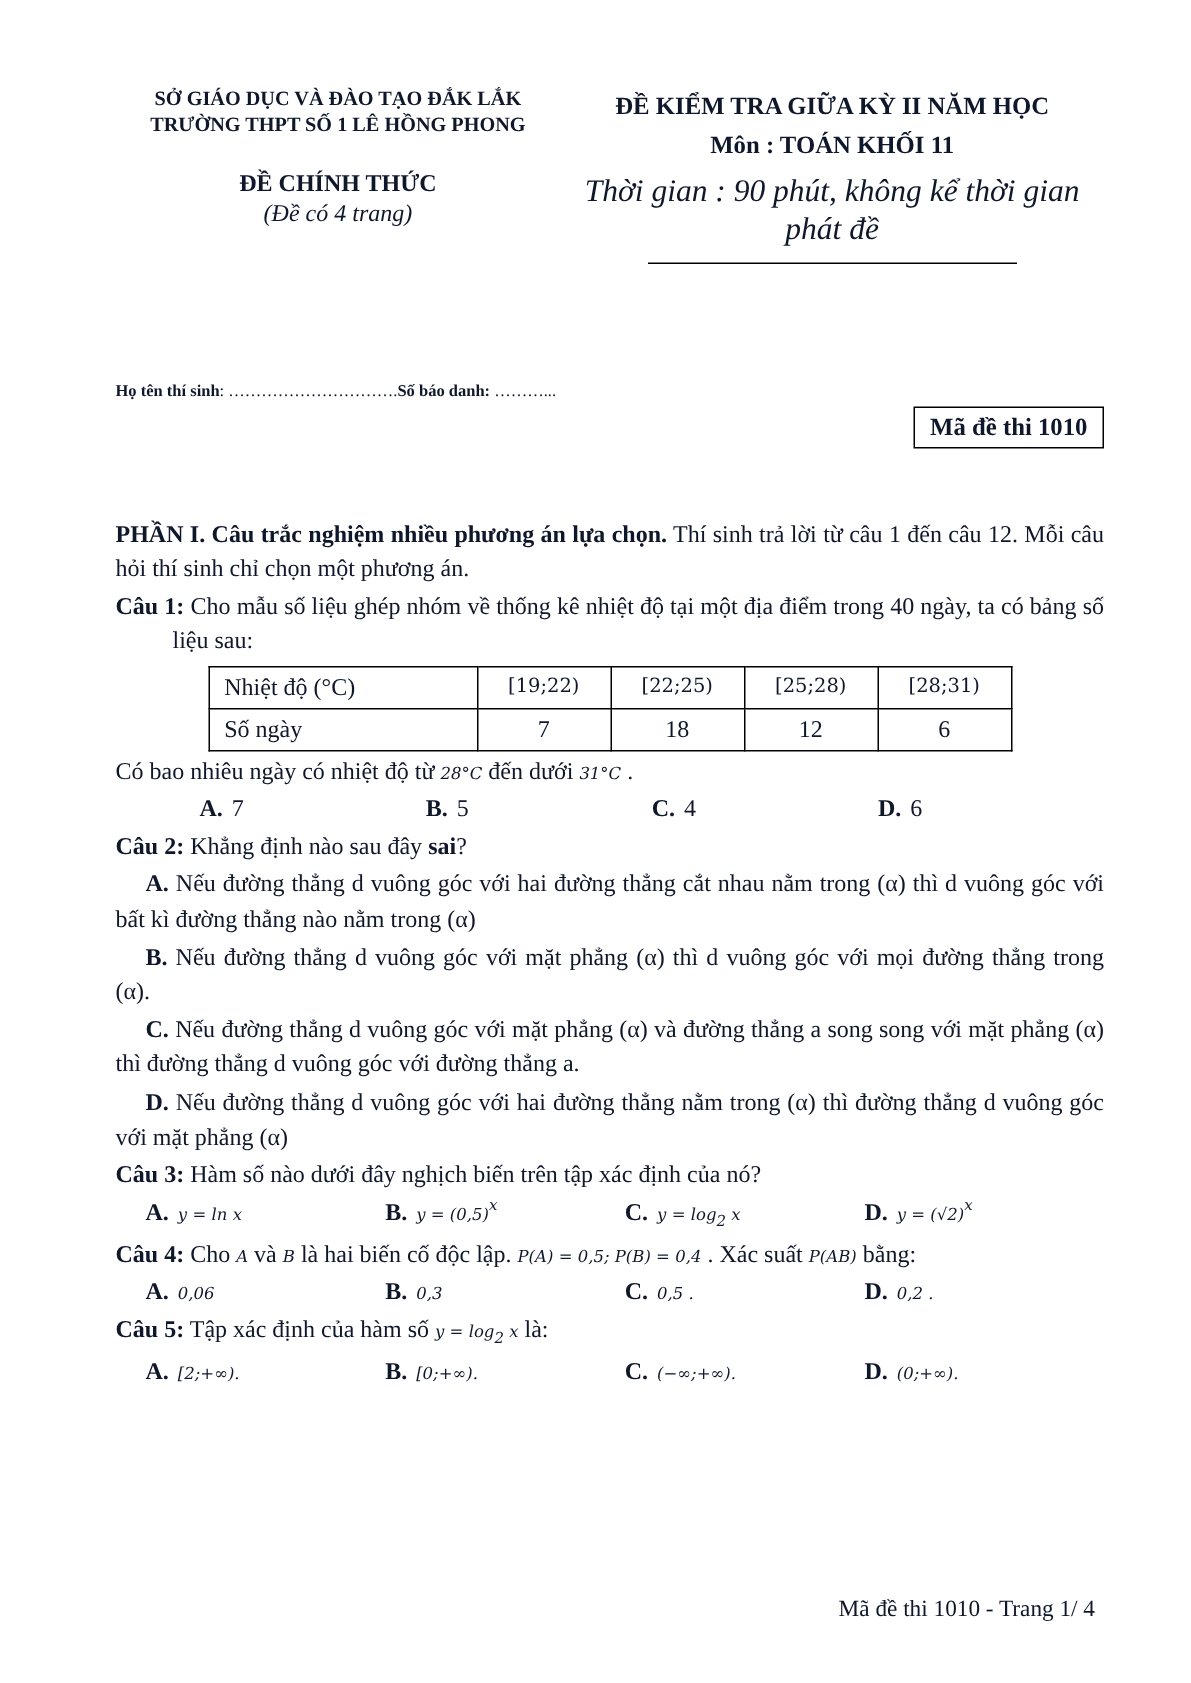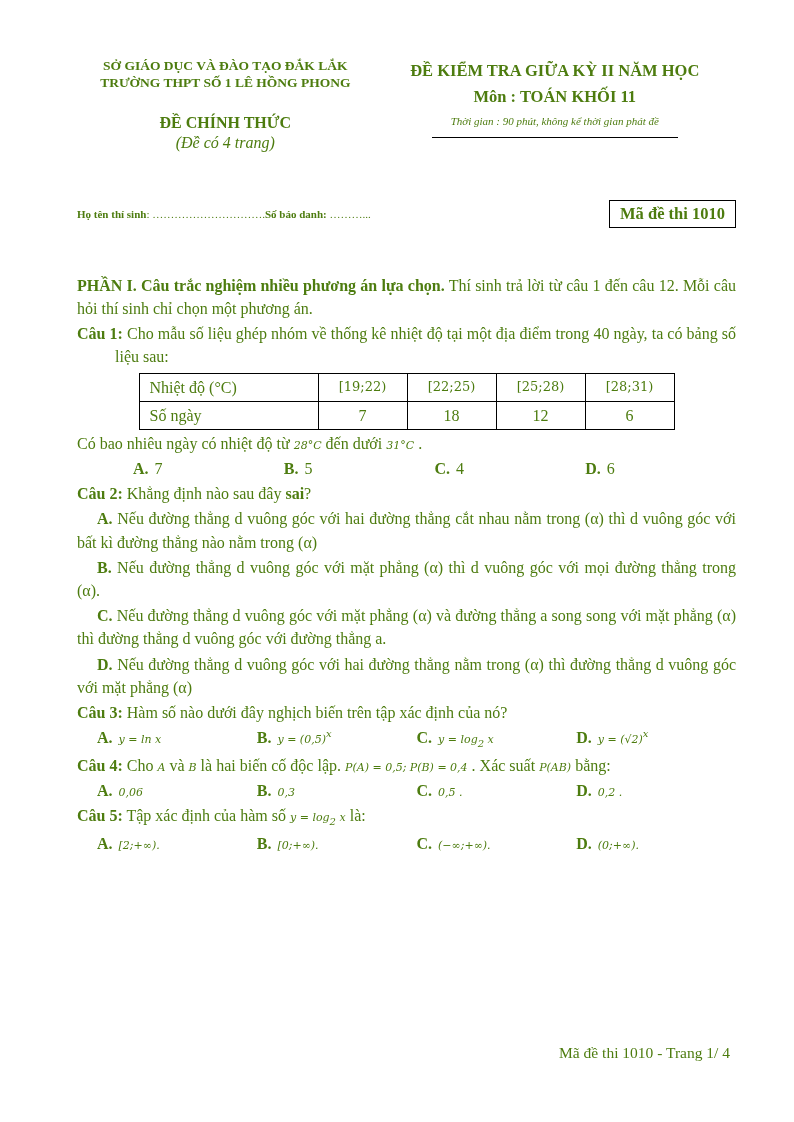--- a/index.html
+++ b/index.html
@@ -2,50 +2,51 @@
 <html><head>
 <meta charset="utf-8">
 <style>
   html, body { margin: 0; padding: 0; background: #ffffff; }
   .page {
     position: relative;
     width: 794px;
     height: 1122px;
     margin: 0 auto;
     background: #ffffff;
-    color: #4d7c0f;
+    color: #0f172a;
     font-family: "Liberation Serif", "DejaVu Serif", serif;
     font-size: 16px;
     box-sizing: border-box;
     padding: 58px 58px 0 77px;
     overflow: hidden;
   }
   .bold { font-weight: bold; }
 
   
   .header { display: flex; }
   .header-left { width: 45%; text-align: center; }
   .header-right { width: 55%; text-align: center; }
   .hl-small { font-size: 13.5px; font-weight: bold; line-height: 1.25; }
   .hl-title { font-weight: bold; font-size: 16px; margin-top: 22px; }
   .hl-sub { font-style: italic; margin-top: 2px; }
   .hr-big { font-weight: bold; font-size: 16.5px; line-height: 1.6; }
-  .hr-time { font-style: italic; font-size: 11px; margin-top: 4px; }
+  .hr-time { font-style: italic; font-size: 21px; margin-top: 4px; }
   .hr-line { border-bottom: 1.5px solid #000; width: 68%; margin: 10px auto 0 auto; }
 
   
   .student-row { display: flex; align-items: center; margin-top: 48px; }
   .student-text { font-size: 11px; }
   .code-box {
     margin-left: auto;
     border: 1.6px solid #000;
     padding: 3px 10px;
     font-weight: bold;
     font-size: 16.5px;
     white-space: nowrap;
+    margin-top: 47px;
   }
 
   
   .body-block { margin-top: 46px; line-height: 1.45; text-align: justify; }
   p { margin: 2px 0; }
   .hang { padding-left: 38px; text-indent: -38px; }
   .optpar { text-indent: 20px; }
 
   
   table.q1t { border-collapse: collapse; margin: 4px auto 2px auto; }
@@ -58,21 +59,21 @@
   .opts.deep { margin-left: 56px; }
   .opt { flex: 1; white-space: nowrap; }
   .opt .letter { font-weight: bold; margin-right: 6px; }
 
   
   .m { font-style: italic; font-family: "DejaVu Serif", serif; font-size: 11px; }
   sup.msup, sub.msub { font-size: 10px; font-style: italic; font-family: "DejaVu Serif", serif; }
 
   .footer {
     position: absolute;
-    bottom: 60px;
+    bottom: 40px;
     right: 64px;
     font-size: 15.5px;
   }
 </style>
 </head>
 <body>
 
 <div class="page">
 
   <div class="header">

